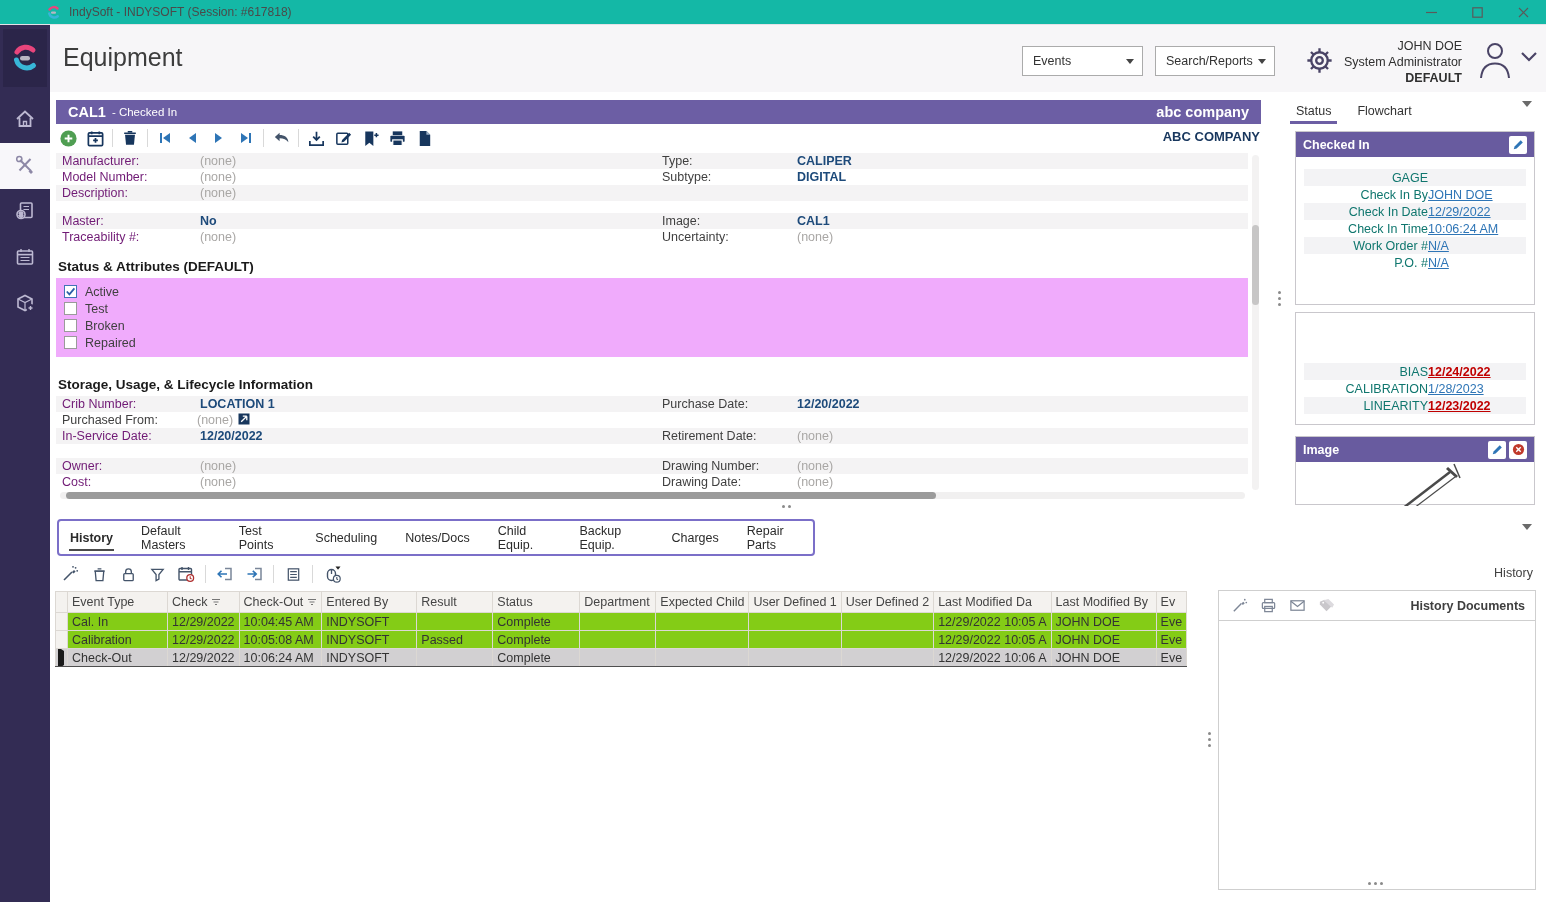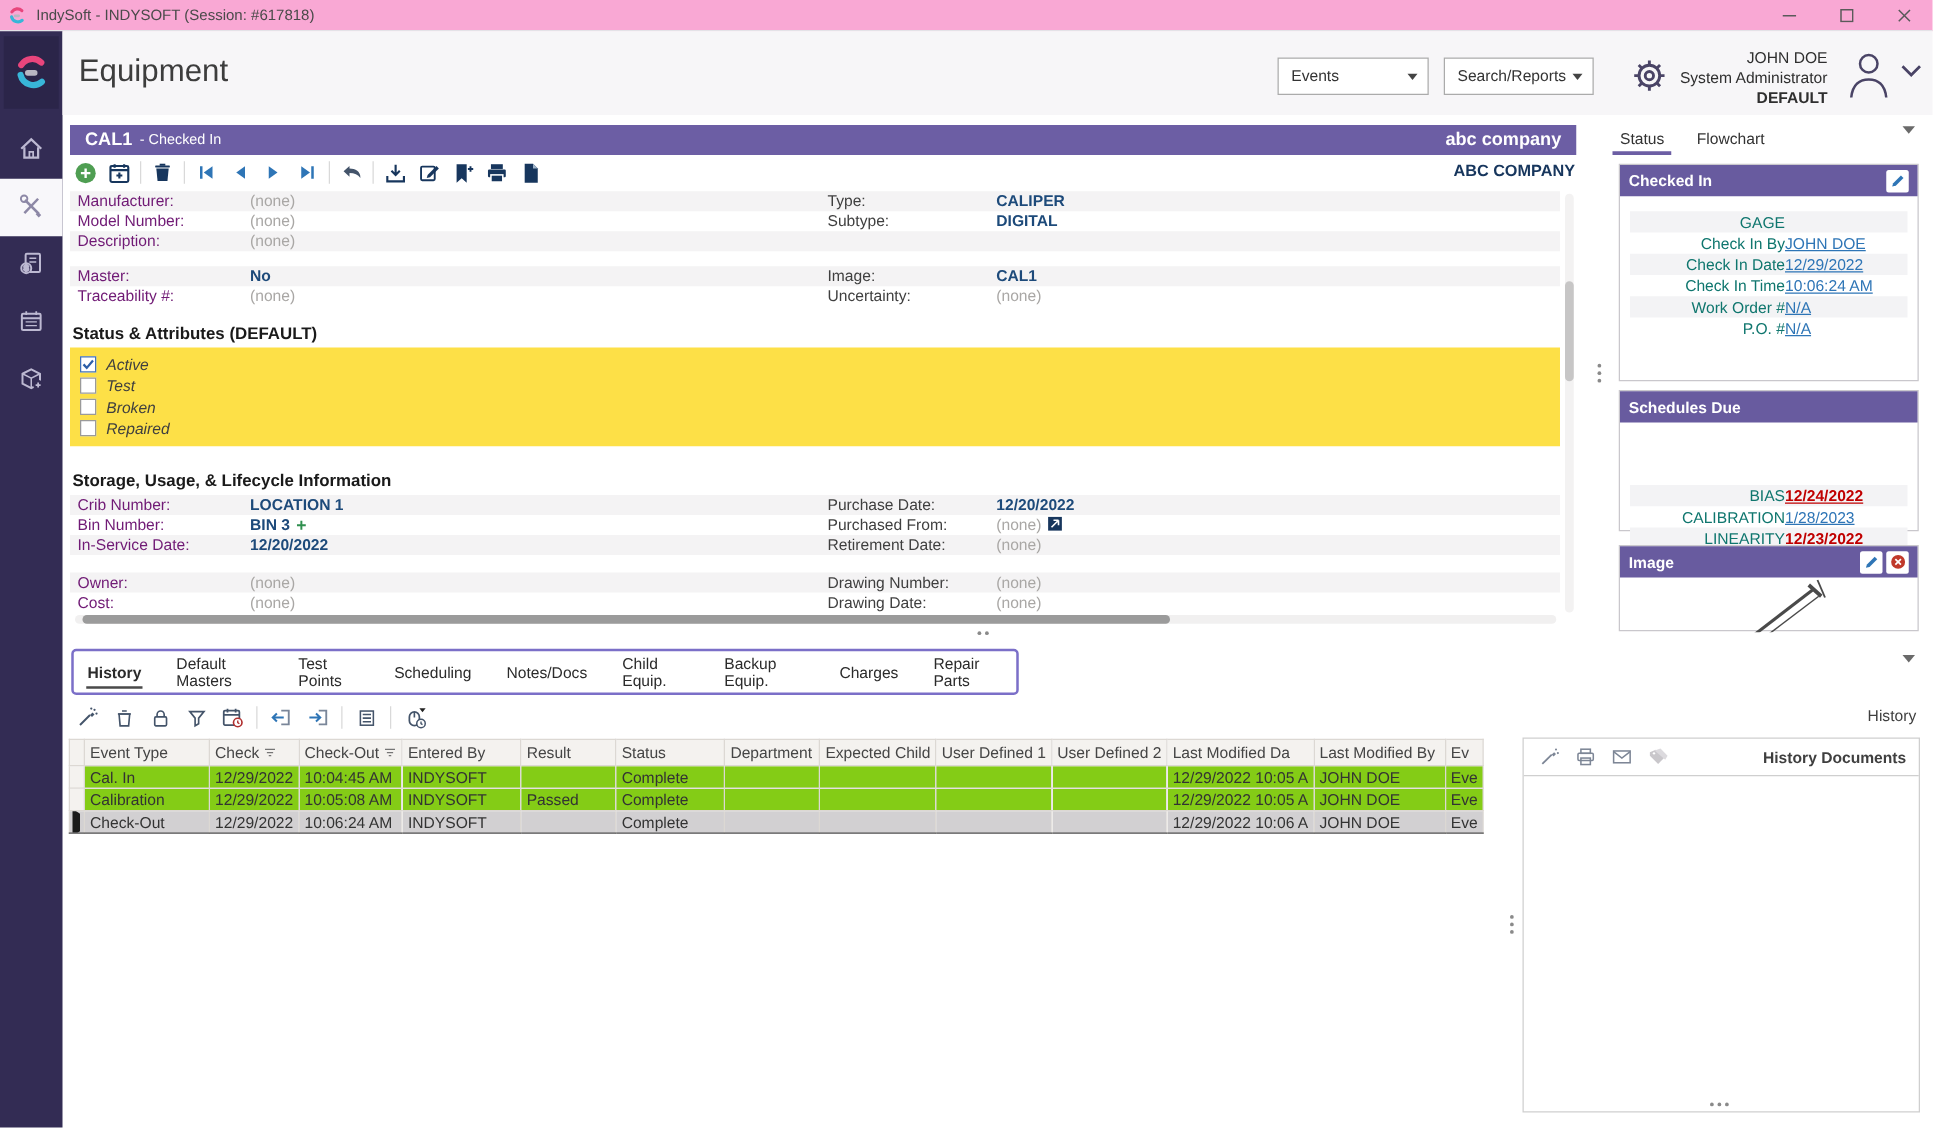--- a/index.html
+++ b/index.html
@@ -3,22 +3,22 @@
 <meta charset="utf-8">
 <style>
   * { box-sizing: border-box; }
   html,body { margin:0; padding:0; }
   body {
     width:1546px; height:902px; position:relative; overflow:hidden;
     font-family:"Liberation Sans","DejaVu Sans",sans-serif;
     font-size:12.5px; color:#3f3f3f; background:#fff;
   }
   
-  .titlebar{position:absolute;left:0;top:0;width:1546px;height:25px;background:#f9a8d4;
-    border-bottom:1px solid #e4e2e7;display:flex;align-items:center;}
+  .titlebar{position:absolute;left:0;top:0;width:1546px;height:25px;background:#14b8a6;
+    border-bottom:1px solid #e4e2e7;display:flex;align-items:center;padding-left:40px;}
   .titlebar .tb-title{margin-left:8px;color:#4a4a4a;font-size:12px;}
   .tb-logo{margin-left:6px;display:flex;}
   .win-btns{margin-left:auto;display:flex;height:25px;}
   .win-btn{width:46px;display:flex;align-items:center;justify-content:center;color:#5a5a5a;}
   
   .sidebar{position:absolute;left:0;top:25px;width:50px;height:877px;background:#332c54;}
   .logo-tile{margin:4px 3px 10px 3px;height:58px;background:#2b2549;display:flex;align-items:center;justify-content:center;}
   .nav-item{width:50px;height:46px;display:flex;align-items:center;justify-content:center;cursor:pointer;}
   .nav-item.active{background:#f8f7fa;}
   
@@ -51,21 +51,21 @@
   .frow{display:flex;height:16px;align-items:center;padding-left:6px;}
   .frow.stripe{background:#f4f3f4;}
   .fhalf-l{display:flex;width:600px;}
   .fhalf-r{display:flex;flex:1;}
   .flabel{width:138px;color:#701a75;}
   .flabel-r{width:135px;color:#3f3f3f;}
   .fval{font-weight:bold;color:#1d4a7a;display:flex;align-items:center;gap:5px;}
   .fval.muted{font-weight:normal;color:#a9a7a5;}
   .sec-gap{height:12px;}
   .sec-title{font-weight:bold;color:#1a1a1a;font-size:13.5px;padding:2px 0 4px 2px;}
-  .attr-block{background:#fde047;padding:5px 0 6px 8px;font-style:italic;}
+  .attr-block{background:#f0abfc;padding:5px 0 6px 8px;}
   .attr-row{display:flex;align-items:center;height:17px;gap:8px;}
   .cbox{width:13px;height:13px;background:#fff;border:1px solid #9a9a9a;display:flex;align-items:center;justify-content:center;}
   .cbox.on{border-color:#4272b8;}
   .plus-glyph{color:#2f8f4e;font-weight:bold;font-size:14px;line-height:10px;}
   .hscroll{position:absolute;left:4px;top:339px;width:1185px;height:7px;background:#f1f0f0;border-radius:4px;}
   .hscroll .thumb{position:absolute;left:6px;top:0;width:870px;height:7px;background:#9b9b9b;border-radius:4px;}
   .vscroll{position:absolute;left:1252px;top:155px;width:7px;height:335px;background:#f3f2f2;border-radius:4px;}
   .vscroll .thumb{position:absolute;left:0;top:70px;width:7px;height:80px;background:#c7c6c6;border-radius:4px;}
   .dots-h{position:absolute;left:782px;top:505px;display:flex;gap:3px;}
   .dots-h i,.dots-v i,.dots-h3 i{width:3px;height:3px;background:#8a8a8a;border-radius:50%;display:block;}
@@ -402,27 +402,20 @@
     <div class="fhalf-l">
         <span class="flabel">Crib Number:</span>
         <span class="fval">LOCATION 1</span>
       </div>
     <div class="fhalf-r">
         <span class="flabel-r">Purchase Date:</span>
         <span class="fval">12/20/2022</span>
       </div>
   </div>
   <div class="frow">
-    <div class="fhalf-l">
-      <span class="flabel">Bin Number:</span>
-      <span class="fval">
-          <span>BIN 3</span>
-          <span class="plus-glyph">+</span>
-        </span>
-    </div>
     <div class="fhalf-r">
       <span class="flabel-r">Purchased From:</span>
       <span class="fval muted">
           <span>(none)</span>
         <span><svg width="12" height="12" viewBox="0 0 12 12">
               <rect x="0.5" y="0.5" width="11" height="11" fill="#17365d"></rect>
               <path d="M3.2 8.8L8.8 3.2M8.8 3.2H4.8M8.8 3.2v4" stroke="#fff" stroke-width="1.3" fill="none"></path>
             </svg></span>
       </span>
     </div>
@@ -514,23 +507,20 @@
         <span class="lnk">N/A</span>
       </div>
     <div class="p-row">
         <span class="p-lab">P.O. #</span>
         <span class="lnk">N/A</span>
       </div>
   </div>
 </div>
 
 <div class="panel" style="top:312px;height:113px;">
-  <div class="panel-hdr">
-      <span>Schedules Due</span>
-    </div>
   <div class="p-body" style="padding-top:10px;margin-top:40px;">
     <div class="p-row stripe">
         <span class="p-lab">BIAS</span>
         <span class="due-red">12/24/2022</span>
       </div>
     <div class="p-row">
         <span class="p-lab">CALIBRATION</span>
         <span class="lnk">1/28/2023</span>
       </div>
     <div class="p-row stripe">

